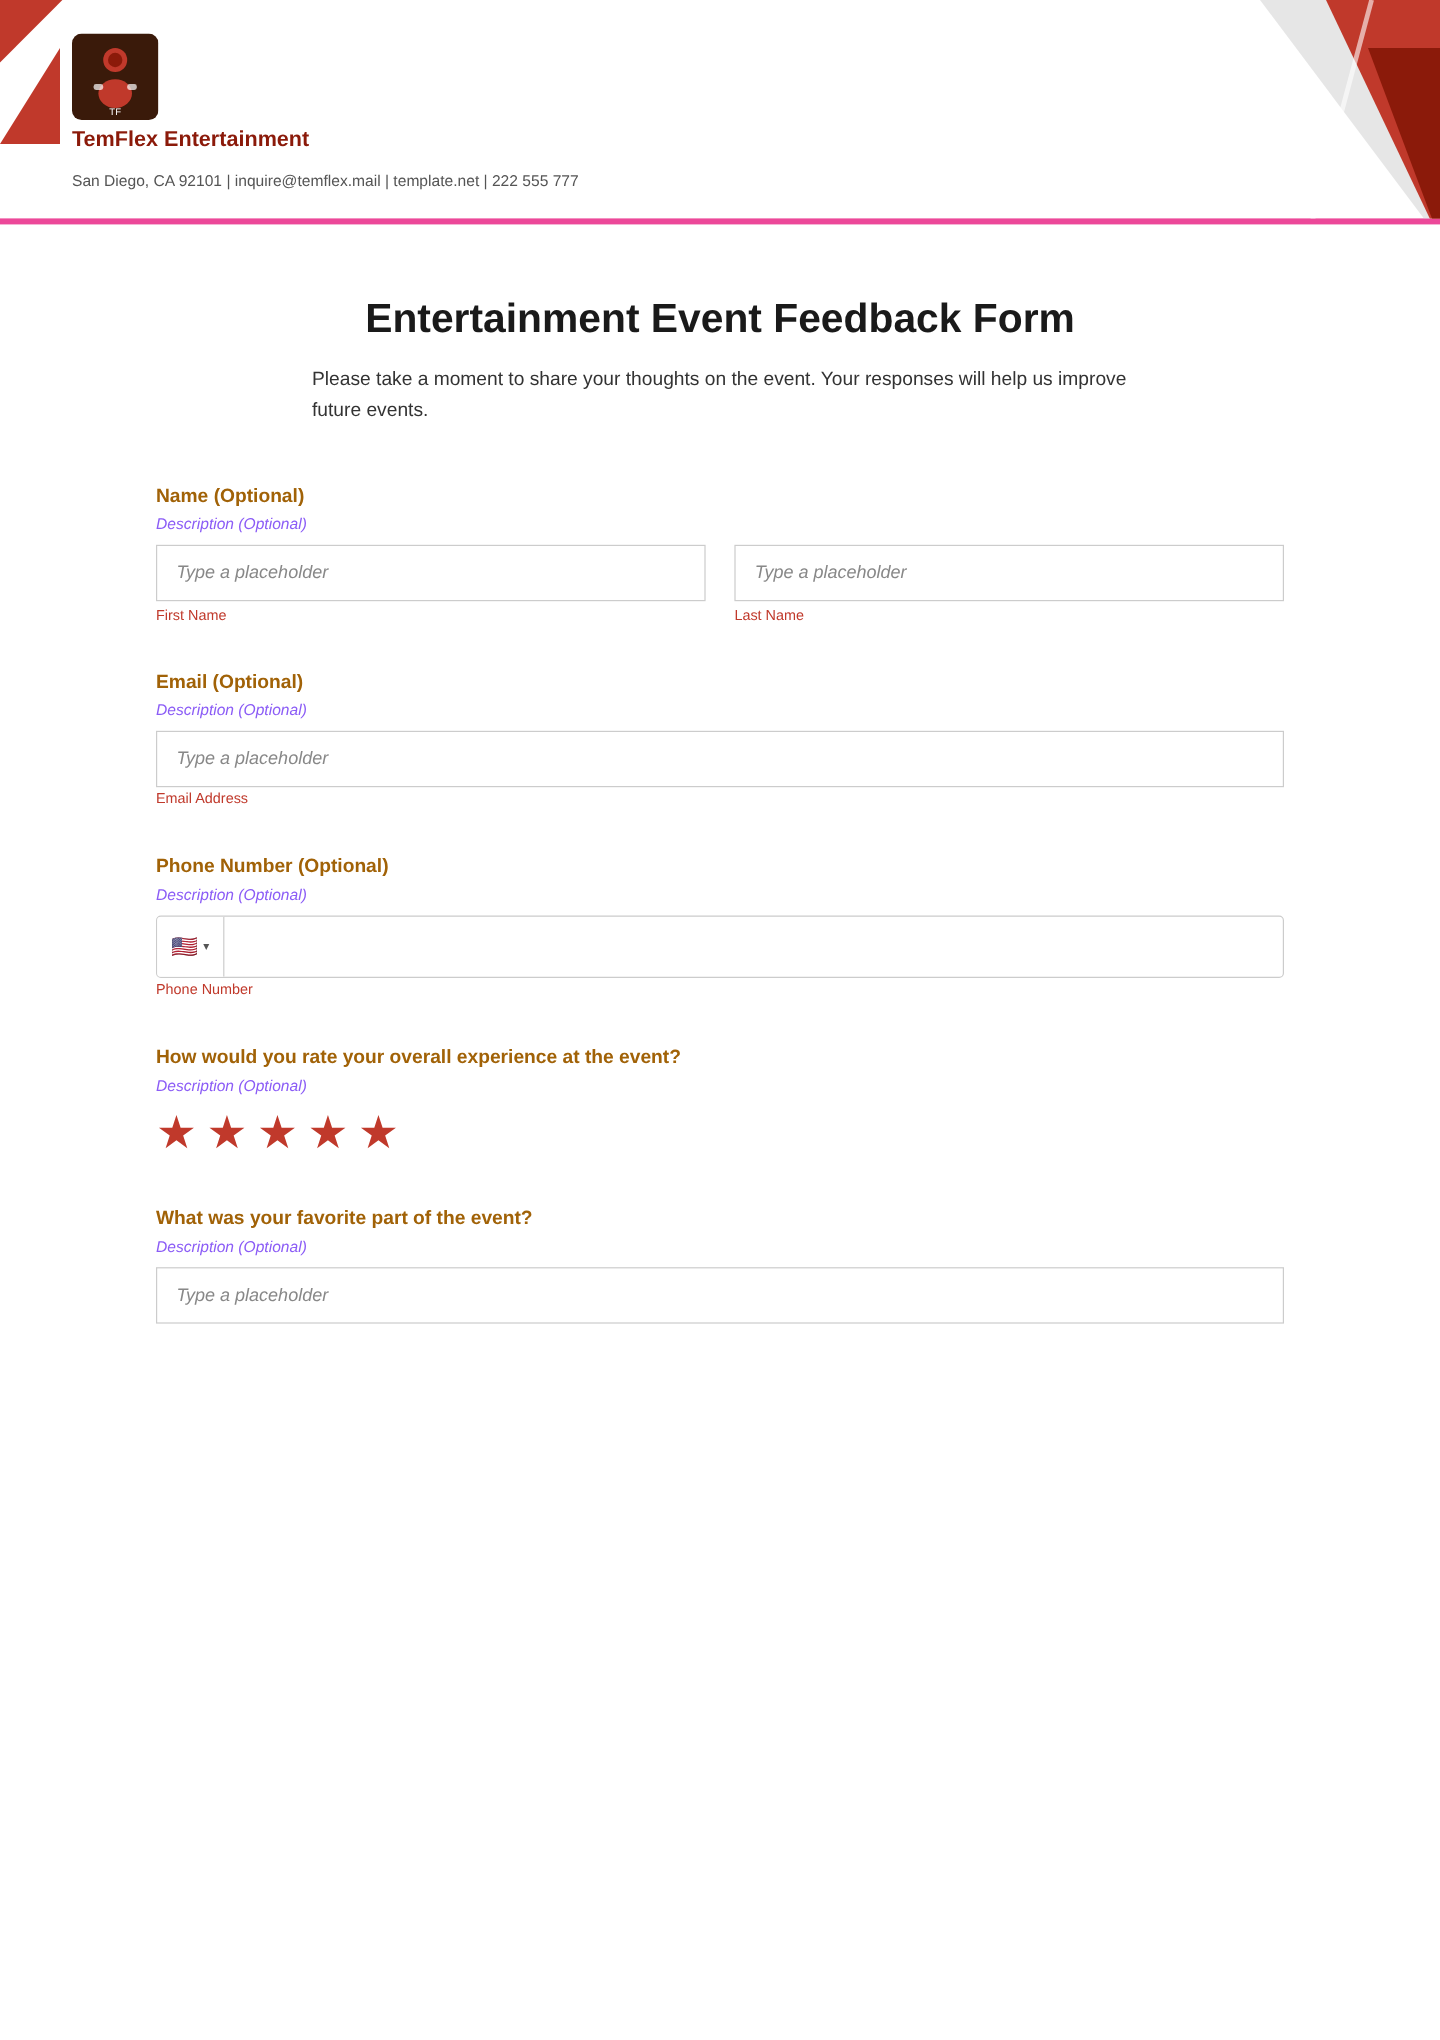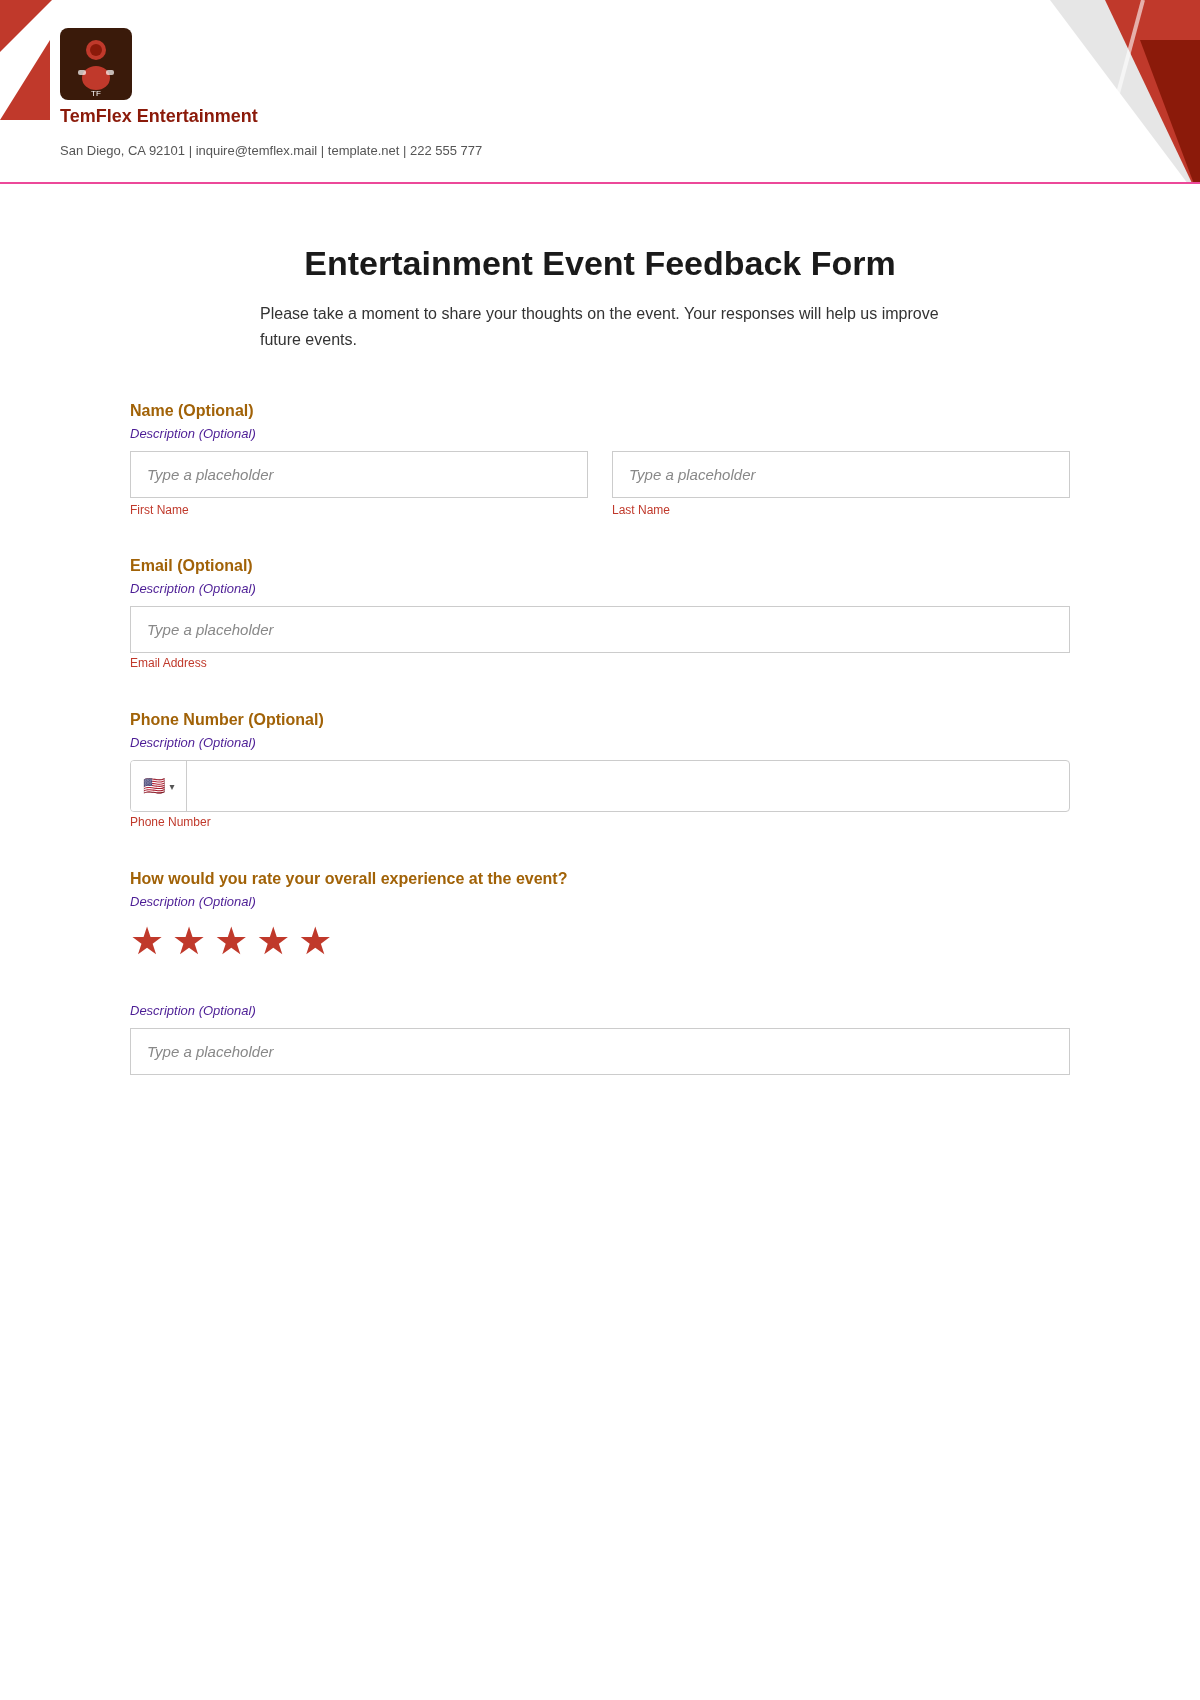--- a/index.html
+++ b/index.html
@@ -16,21 +16,21 @@
 
     
     .header {
       width: 100%;
       background: #fff;
       position: relative;
       padding: 28px 60px 24px 60px;
       display: flex;
       align-items: flex-start;
       overflow: hidden;
-      border-bottom: 2px solid #ec4899;
+      border-bottom: 5px solid #ec4899;
     }
 
     
     .header::before {
       content: '';
       position: absolute;
       left: 0; top: 0;
       width: 0; height: 0;
       border-left: 52px solid #c0392b;
       border-bottom: 52px solid transparent;
@@ -157,21 +157,21 @@
 
     .field-label {
       font-size: 16px;
       font-weight: bold;
       color: #a16207;
       margin-bottom: 6px;
     }
 
     .field-description {
       font-size: 13px;
-      color: #4c1d95;
+      color: #8b5cf6;
       font-style: italic;
       margin-bottom: 10px;
     }
 
     .input-row {
       display: flex;
       gap: 24px;
     }
 
     .input-col {
@@ -345,17 +345,18 @@
     <div class="stars-row">
       <span class="star filled">★</span>
       <span class="star filled">★</span>
       <span class="star filled">★</span>
       <span class="star filled">★</span>
       <span class="star filled">★</span>
     </div>
   </div>
 
   <div class="field-group">
+    <div class="field-label">What was your favorite part of the event?</div>
     <div class="field-description">Description (Optional)</div>
     <input class="input-field italic-placeholder" type="text" style="width: 100%;" placeholder="Type a placeholder">
   </div>
 
 </main>
 
 </body></html>

